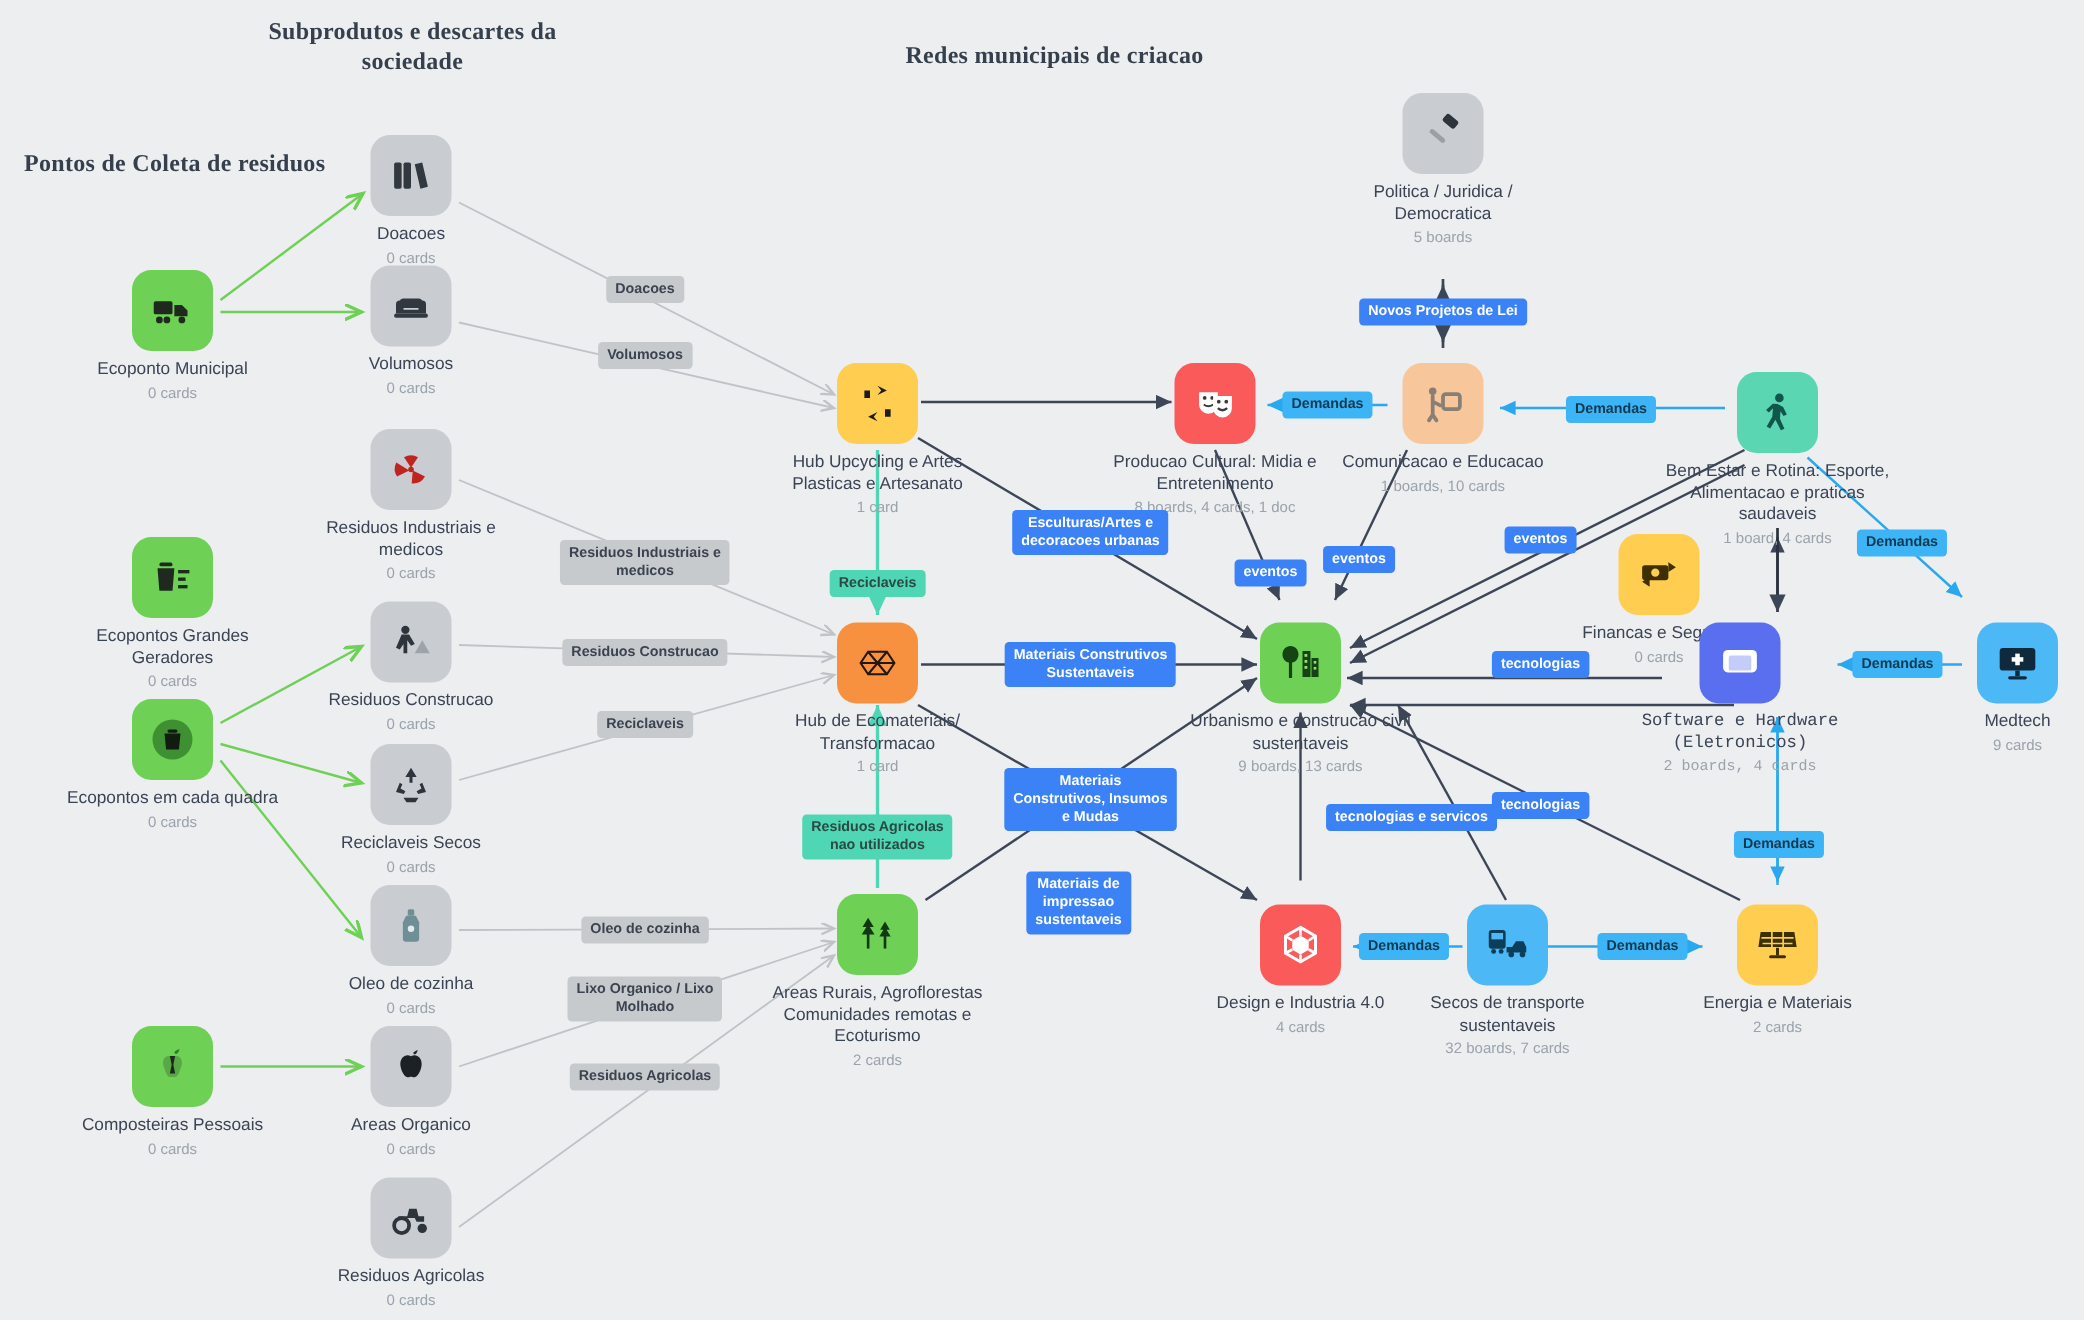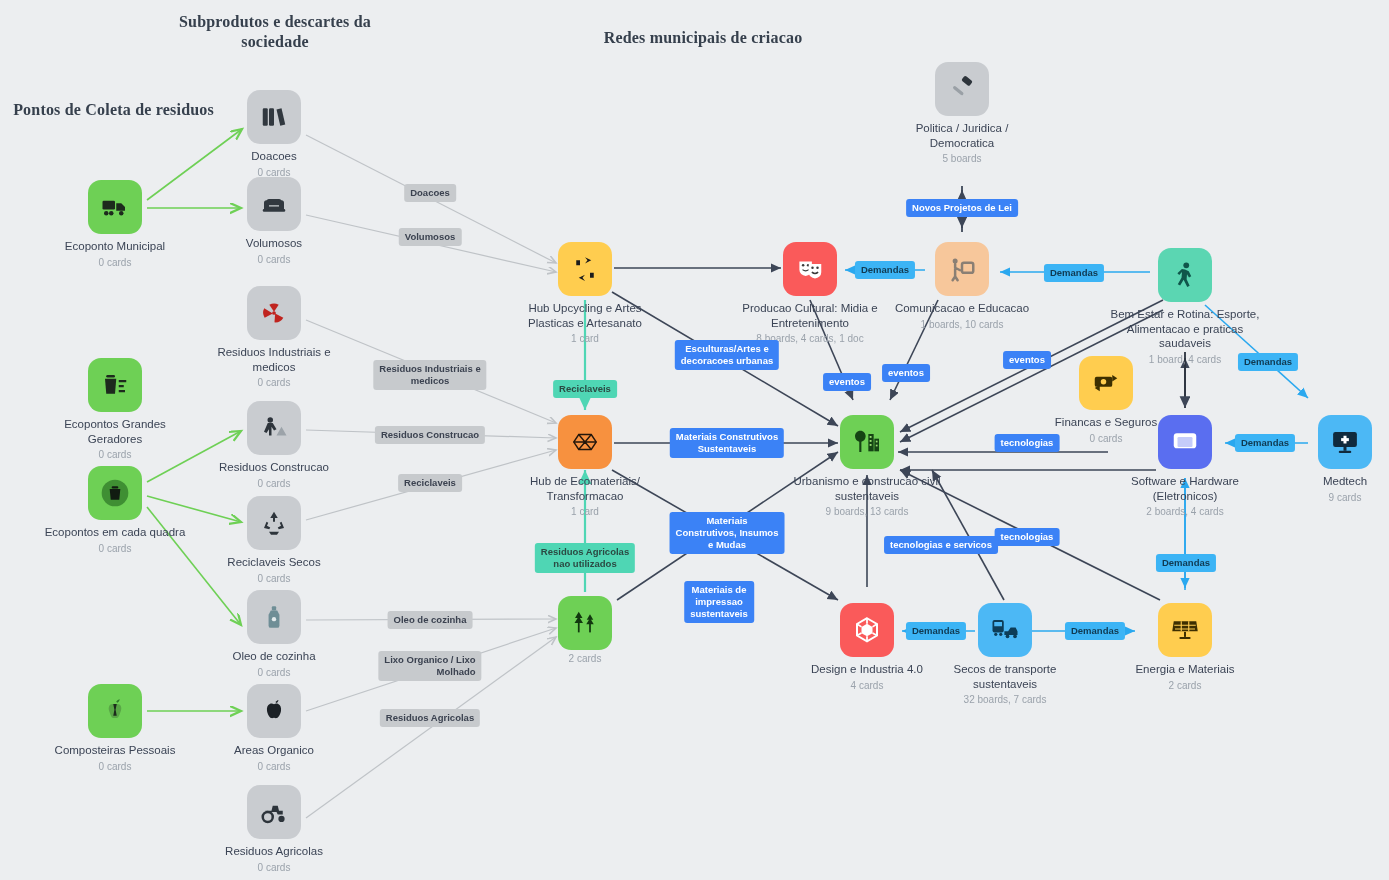--- a/index.html
+++ b/index.html
@@ -104,21 +104,21 @@
     <path d="M1308,443 L1225,443" marker-end="url(#ab)"></path>
     <path d="M1185,590 L1185,478" marker-end="url(#ab)"></path>
     <path d="M1185,478 L1185,588" marker-end="url(#ab)"></path>
     <path d="M975,631 L902,631" marker-end="url(#ab)"></path>
     <path d="M1058,631 L1135,631" marker-end="url(#ab)"></path>
     <path d="M1058,631 L982,631" marker-end="url(#ab)"></path>
   </g>
 </svg>
 
 <div id="titles">
-    <div class="section-title" style="left: 4px; top: 100px; width: 210px; text-align: right;">Pontos de Coleta de residuos</div>
+    <div class="section-title" style="left: 16px; top: 100px; width: 210px; text-align: left;">Pontos de Coleta de residuos</div>
     <div class="section-title" style="left: 175px; top: 12px; width: 200px; text-align: center;">Subprodutos e descartes da sociedade</div>
     <div class="section-title" style="left: 600px; top: 28px; width: 206px; text-align: center;">Redes municipais de criacao</div>
   </div>
 <div id="nodes">
     <div class="node" style="left: 40px; top: 180px;">
       <div class="tile" style="background: rgb(110, 208, 85);">
         <svg width="30" height="30" viewBox="0 0 24 24" fill="#1d2a1d">
           <rect x="2" y="7" width="10" height="7" rx="1"></rect>
           <path d="M13 9h4l3 3v3h-7z"></path>
           <circle cx="5" cy="17" r="1.8"></circle>
@@ -275,20 +275,21 @@
     </div>
     <div class="node" style="left: 510px; top: 596px;">
       <div class="tile" style="background: rgb(110, 208, 85);">
         <svg width="30" height="30" viewBox="0 0 24 24" fill="#12380f">
           <path d="M7 3l3 5H4zM7 6.5l3.4 5.5H3.6z"></path>
           <rect x="6.3" y="11.5" width="1.4" height="8"></rect>
           <path d="M16 5l2.6 4.4h-5.2zM16 8l3 5h-6z"></path>
           <rect x="15.3" y="12.5" width="1.4" height="7"></rect>
         </svg>
       </div>
+      <div class="n-label">Areas Rurais, Agroflorestas Comunidades remotas e Ecoturismo</div>
       <div class="n-sub">2 cards</div>
     </div>
     <div class="node" style="left: 887px; top: 62px;">
       <div class="tile" style="background: rgb(201, 204, 208);">
         <svg width="30" height="30" viewBox="0 0 24 24" fill="#2d343b">
           <rect x="12" y="3" width="8" height="5" rx="1.4" transform="rotate(40 16 5.5)"></rect>
           <rect x="4" y="12" width="10" height="2.6" rx="1.3" transform="rotate(40 9 13.3)" fill="#9aa0a6"></rect>
         </svg>
       </div>
       <div class="n-label">Politica / Juridica / Democratica</div>
@@ -354,21 +355,21 @@
             <rect x="14" y="10.5" width="1.4" height="1.4"></rect>
             <rect x="14" y="13.5" width="1.4" height="1.4"></rect>
             <rect x="18.6" y="11" width="1.3" height="1.3"></rect>
             <rect x="18.6" y="14" width="1.3" height="1.3"></rect>
           </g>
         </svg>
       </div>
       <div class="n-label">Urbanismo e construcao civil sustentaveis</div>
       <div class="n-sub">9 boards, 13 cards</div>
     </div>
-    <div class="node" style="left: 1110px; top: 415px;">
+    <div class="node" style="left: 1085px; top: 415px; font-family: Liberation Mono, monospace;">
       <div class="tile" style="background: rgb(90, 110, 240);">
         <svg width="30" height="30" viewBox="0 0 24 24" fill="#ffffff">
           <rect x="3" y="5" width="18" height="12" rx="2.5"></rect>
           <rect x="6" y="8" width="12" height="8" rx="1" fill="#5a6ef0" opacity=".35"></rect>
         </svg>
       </div>
       <div class="n-label">Software e Hardware (Eletronicos)</div>
       <div class="n-sub">2 boards, 4 cards</div>
     </div>
     <div class="node" style="left: 1270px; top: 415px;">
@@ -428,21 +429,21 @@
     </div>
   </div>
 <div id="labels">
     <div class="elabel e-grey" style="left: 430px; top: 193px;">Doacoes</div>
     <div class="elabel e-grey" style="left: 430px; top: 237px;">Volumosos</div>
     <div class="elabel e-grey" style="left: 430px; top: 375px;">Residuos Industriais e
 medicos</div>
     <div class="elabel e-grey" style="left: 430px; top: 435px;">Residuos Construcao</div>
     <div class="elabel e-grey" style="left: 430px; top: 483px;">Reciclaveis</div>
     <div class="elabel e-grey" style="left: 430px; top: 620px;">Oleo de cozinha</div>
-    <div class="elabel e-grey" style="left: 430px; top: 666px; text-align: right;">Lixo Organico / Lixo
+    <div class="elabel e-grey" style="left: 430px; top: 666px;">Lixo Organico / Lixo
 Molhado</div>
     <div class="elabel e-grey" style="left: 430px; top: 718px;">Residuos Agricolas</div>
     <div class="elabel e-teal" style="left: 585px; top: 389px;">Reciclaveis</div>
     <div class="elabel e-teal" style="left: 585px; top: 558px;">Residuos Agricolas
 nao utilizados</div>
     <div class="elabel e-dark" style="left: 727px; top: 355px;">Esculturas/Artes e
 decoracoes urbanas</div>
     <div class="elabel e-dark" style="left: 727px; top: 443px;">Materiais Construtivos
 Sustentaveis</div>
     <div class="elabel e-dark" style="left: 727px; top: 533px;">Materiais

